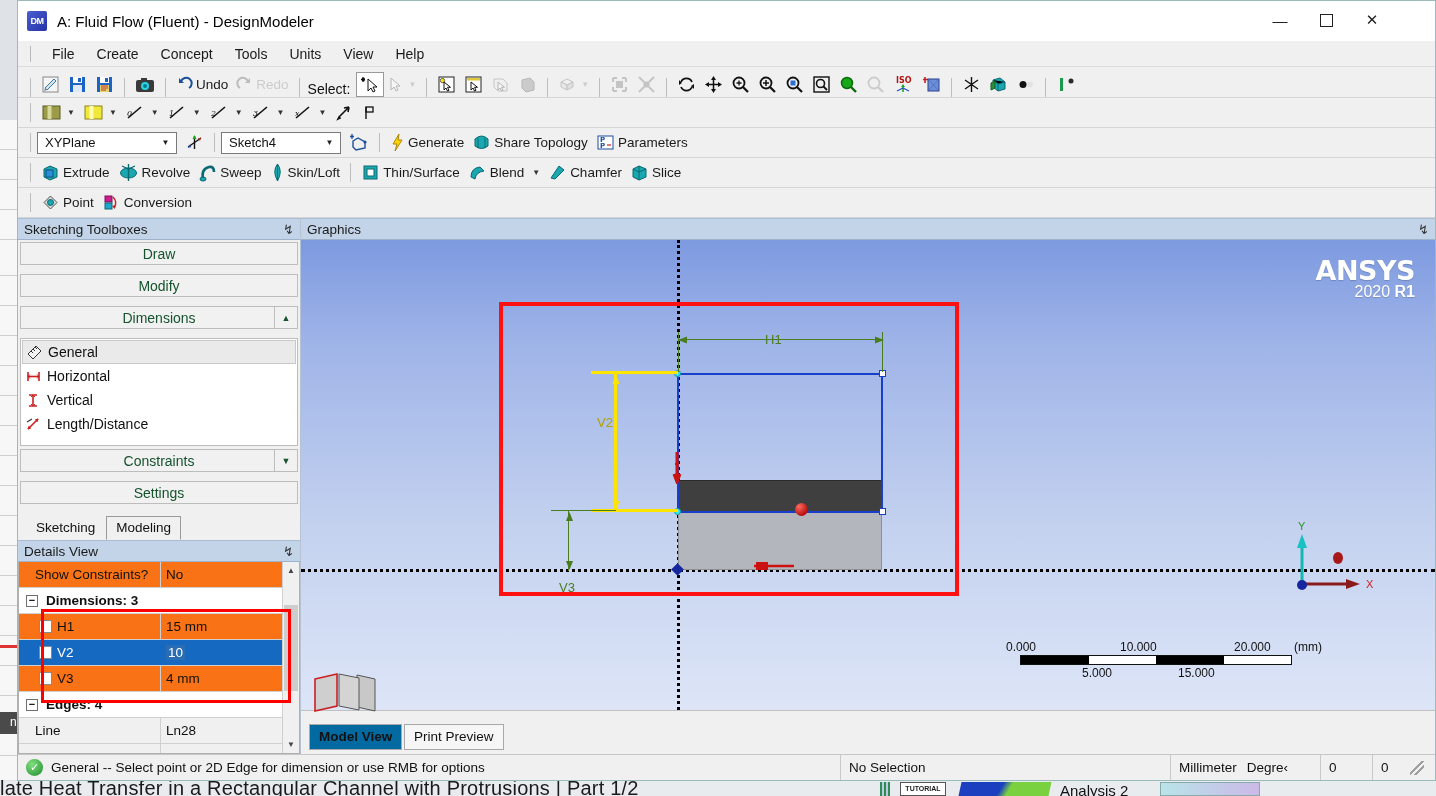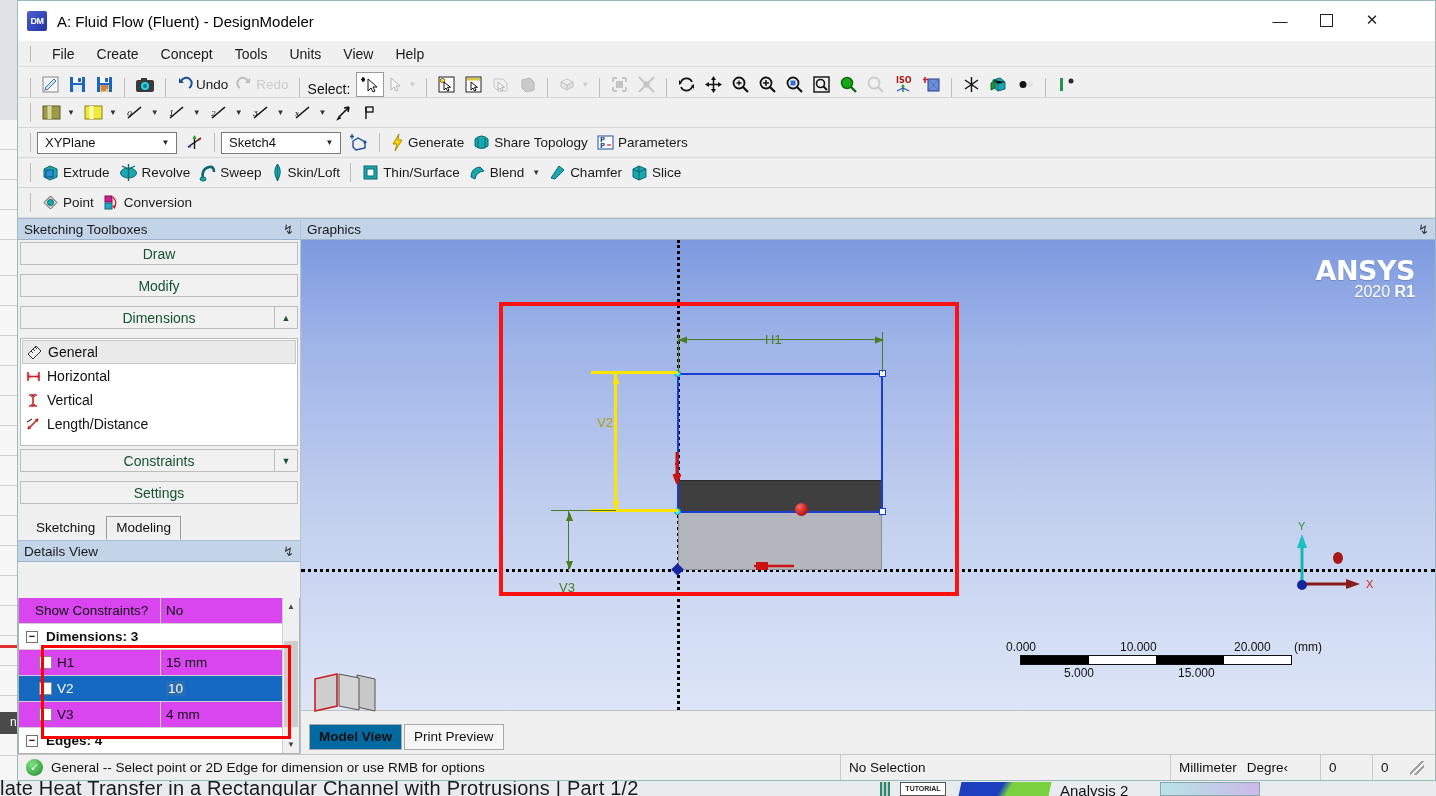--- a/index.html
+++ b/index.html
@@ -181,21 +181,21 @@
      padding-left: 8px; gap: 1px; }
   .ptab {
     font-size: 13.5px; padding: 3px 9px 4px; color: #111; cursor: default;
     border: 1px solid transparent;
   }
   .ptab.on { background: #f0f0f0; border-color: #9a9a9a; border-bottom-color:#f0f0f0; }
 
   
   #detailsview { flex: 1; display: flex; flex-direction: column; min-height: 0; }
   #dvgrid { flex: 1; display: flex; min-height: 0; position: relative;
-      border: 1px solid #b0b0b0; border-top: none; background: #d946ef; overflow: hidden; margin-top: 36px;}
+      border: 1px solid #b0b0b0; border-top: none; background: #f97316; overflow: hidden;}
   #dvtable { flex: 1; }
   .dvrow { display: flex; height: 26px; border-bottom: 1px solid #d0d0d0;
      font-size: 13.5px; color: #101010; align-items: center; }
   .dvrow .c1 { width: 142px; flex: 0 0 142px; display: flex; align-items: center;
      gap: 5px; padding-left: 4px; border-right: 1px solid #d0d0d0; height: 100%; }
   .dvrow .c2 { flex: 1; padding-left: 5px; display: flex; align-items: center; height:100%;}
   .dvrow.section { font-weight: bold; background: #fff; }
   .dvrow.section .c1 { border-right: none; width: auto; flex: 1; }
   .expander {
     width: 12px; height: 12px; border: 1px solid #707070; background: #fff;
@@ -1000,21 +1000,21 @@
             <span style="left:228px">20.000</span>
             <span style="left:288px">(mm)</span>
           </div>
           <div id="rbar" style="width:272px;margin-left:14px">
             <i></i>
               <i></i>
               <i></i>
               <i></i>
           </div>
           <div class="rlabels2">
-            <span style="left:58px">5.000</span>
+            <span style="left:76px">5.000</span>
             <span style="left:172px">15.000</span>
           </div>
         </div>
       </div>
 
       <div id="gfxtabs">
         <div id="pagesicon">
           <svg width="78" height="46" viewBox="0 0 78 46">
             <path d="M48 4 L66 8 L66 40 L48 36 Z" fill="#c8c8c8" stroke="#555"></path>
             <path d="M30 3 L50 7 L50 39 L30 35 Z" fill="#d4d4d4" stroke="#555"></path>

